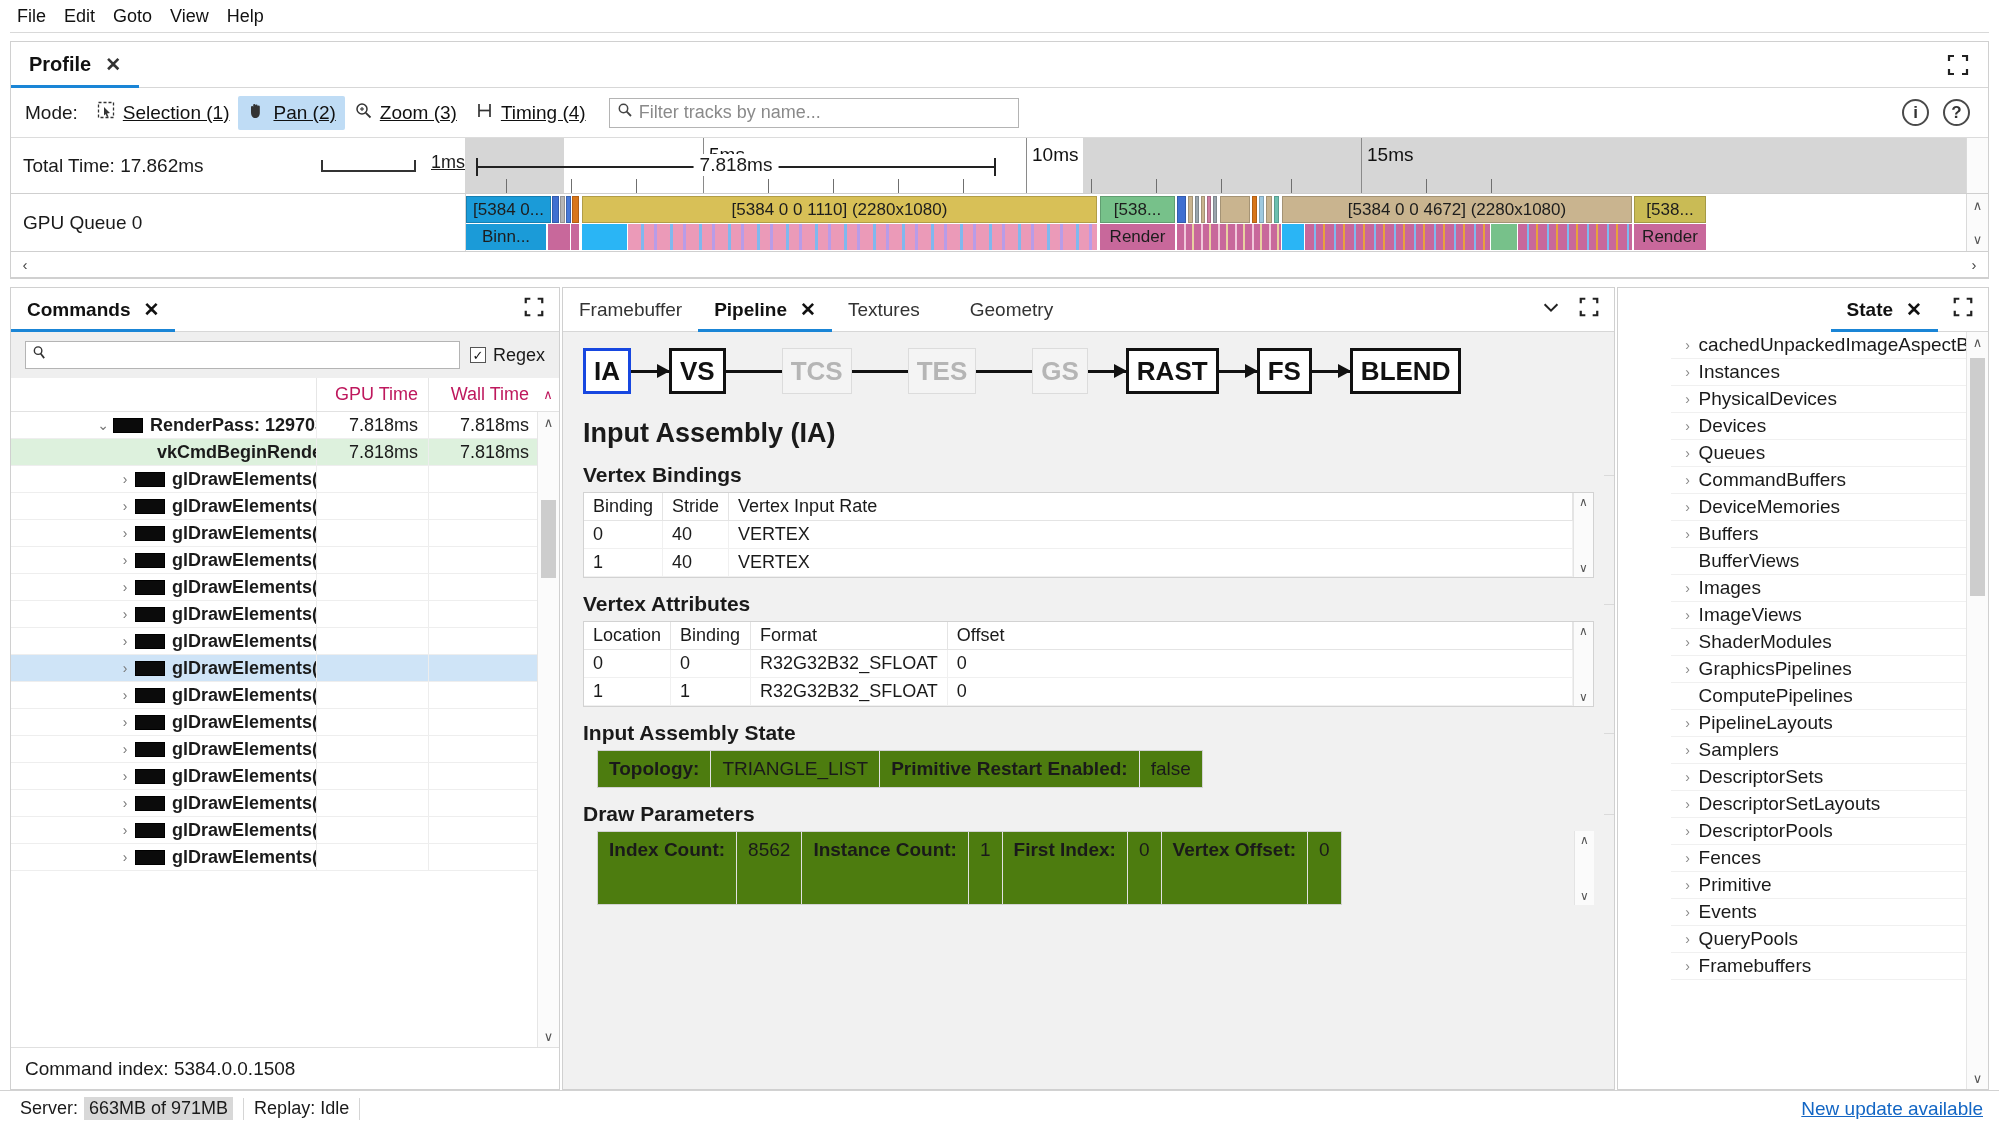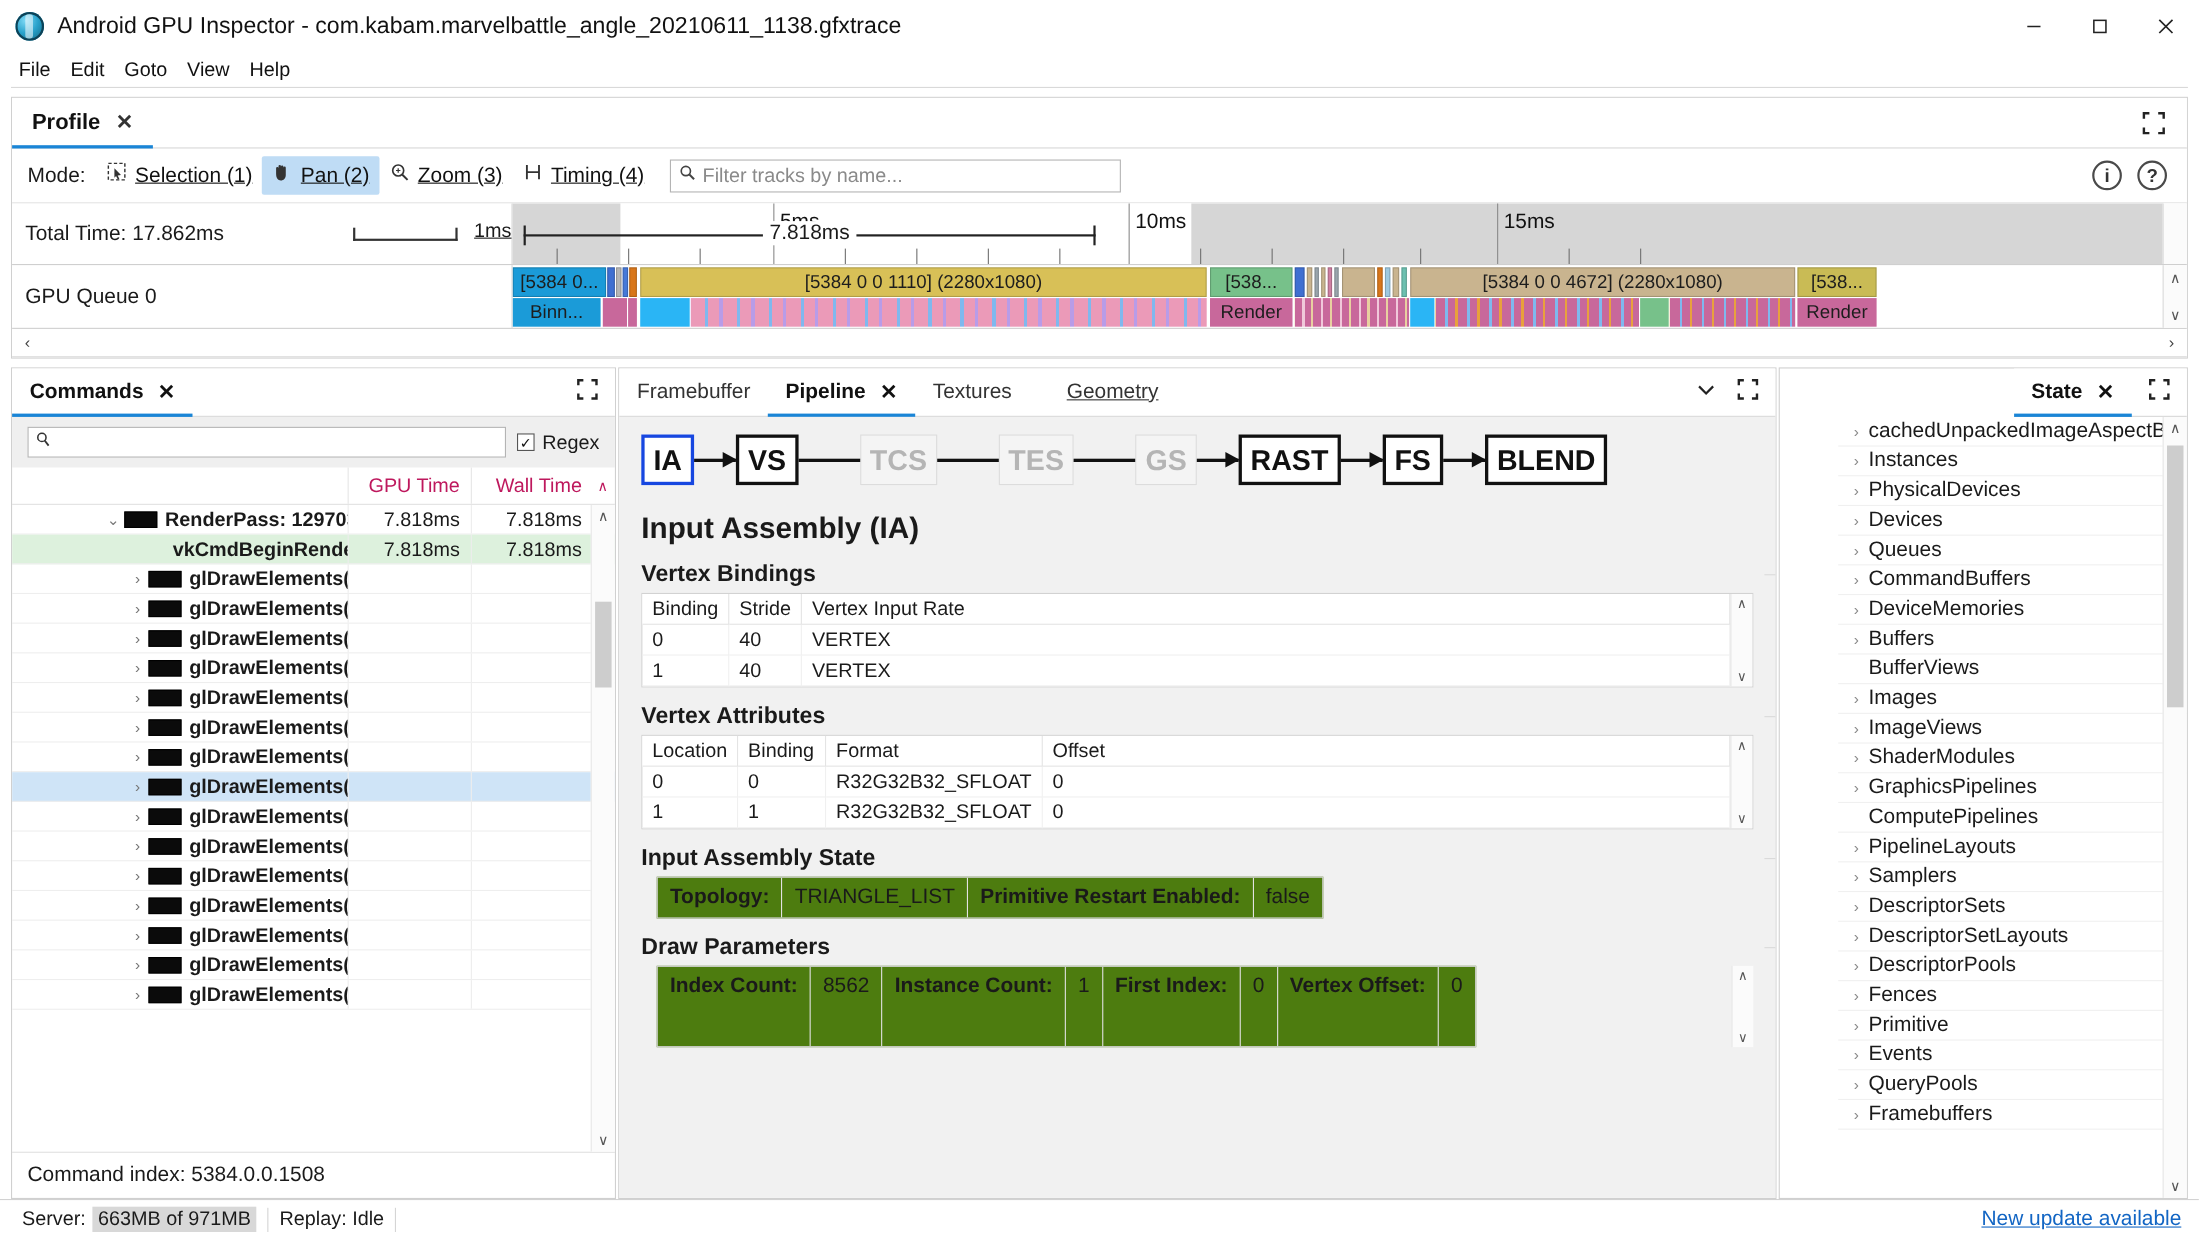--- a/index.html
+++ b/index.html
@@ -257,42 +257,20 @@
   }
   .sb-item { padding: 0 10px; display:flex; align-items:center; gap:6px; border-right:1px solid #d5d5d5; height:22px;}
   .sb-hl { background:#d8d8d8; padding: 1px 5px; }
   .sb-link { margin-left:auto; margin-right: 16px; color:#1366c4; text-decoration: underline; font-size:19px;}
 </style>
 </head>
 <body>
 
 <div class="app">
 
-  <div class="titlebar">
-    <div class="app-icon"></div>
-    <div class="title-text">Android GPU Inspector - com.kabam.marvelbattle_angle_20210611_1138.gfxtrace</div>
-    <div class="win-controls">
-      <div class="win-btn">
-        <svg width="18" height="18" viewBox="0 0 18 18">
-            <line x1="3" y1="9" x2="15" y2="9" stroke="#222" stroke-width="1.4"></line>
-          </svg>
-      </div>
-      <div class="win-btn">
-        <svg width="18" height="18" viewBox="0 0 18 18">
-            <rect x="3.5" y="3.5" width="11" height="11" fill="none" stroke="#222" stroke-width="1.4"></rect>
-          </svg>
-      </div>
-      <div class="win-btn">
-        <svg width="20" height="20" viewBox="0 0 20 20">
-            <line x1="4" y1="4" x2="16" y2="16" stroke="#222" stroke-width="1.5"></line>
-            <line x1="16" y1="4" x2="4" y2="16" stroke="#222" stroke-width="1.5"></line>
-          </svg>
-      </div>
-    </div>
-  </div>
 
   <div class="menubar">
     <div class="menu-item">File</div>
     <div class="menu-item">Edit</div>
     <div class="menu-item">Goto</div>
     <div class="menu-item">View</div>
     <div class="menu-item">Help</div>
   </div>
 
   <div class="content">
@@ -703,21 +681,21 @@
           <div class="pane-tab">
             <span>Framebuffer</span>
           </div>
           <div class="pane-tab active">
             <span>Pipeline</span>
             <span>✕</span>
           </div>
           <div class="pane-tab">
             <span>Textures</span>
           </div>
-          <div class="pane-tab" style="padding-left:34px;text-decoration:underline;">
+          <div class="pane-tab" style="padding-left:34px;">
             <span>Geometry</span>
           </div>
           <div class="pane-tab-actions">
             <span>
               <svg width="22" height="22" viewBox="0 0 24 24" fill="none" stroke="#222" stroke-width="2.2">
                   <polyline points="5,9 12,16 19,9"></polyline>
                 </svg>
             </span>
             <span>
               <svg width="22" height="22" viewBox="0 0 24 24" fill="none" stroke="#222" stroke-width="2.4">

